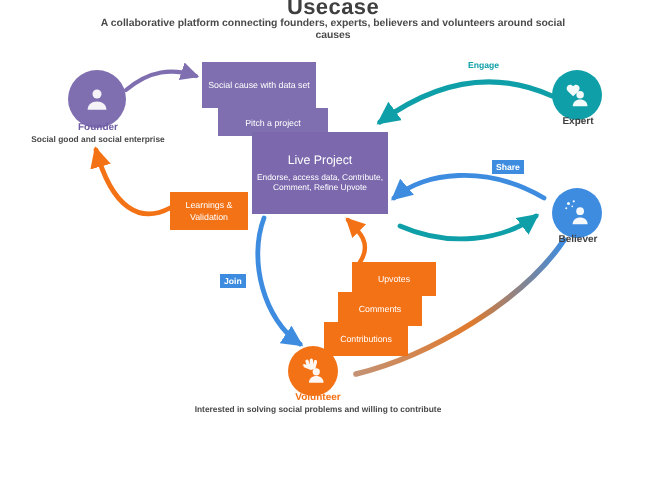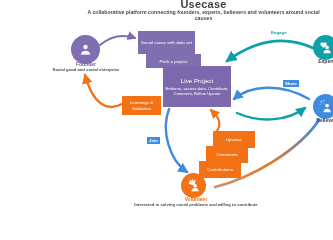--- a/index.html
+++ b/index.html
@@ -1,19 +1,19 @@
 <!DOCTYPE html>
 <html><head>
 <meta charset="utf-8">
 <style>
   html,body{margin:0;padding:0;background:#ffffff;}
   body{width:333px;height:222px;overflow:hidden;
        font-family:"Liberation Sans","DejaVu Sans",sans-serif;
        -webkit-font-smoothing:antialiased;}
-  #stage{position:relative;width:297px;height:222px;background:#ffffff;margin-left:37px;}
+  #stage{position:relative;width:297px;height:222px;background:#ffffff;}
 
   .abs{position:absolute;}
 
   
   #title{left:0;top:-2px;width:333px;text-align:center;
          font-size:11px;font-weight:bold;color:#3f3f3f;letter-spacing:.2px;}
   #subtitle{left:46px;top:9px;width:241px;text-align:center;
             font-size:5.2px;font-weight:bold;color:#4a4a4a;line-height:6.2px;}
 
   

